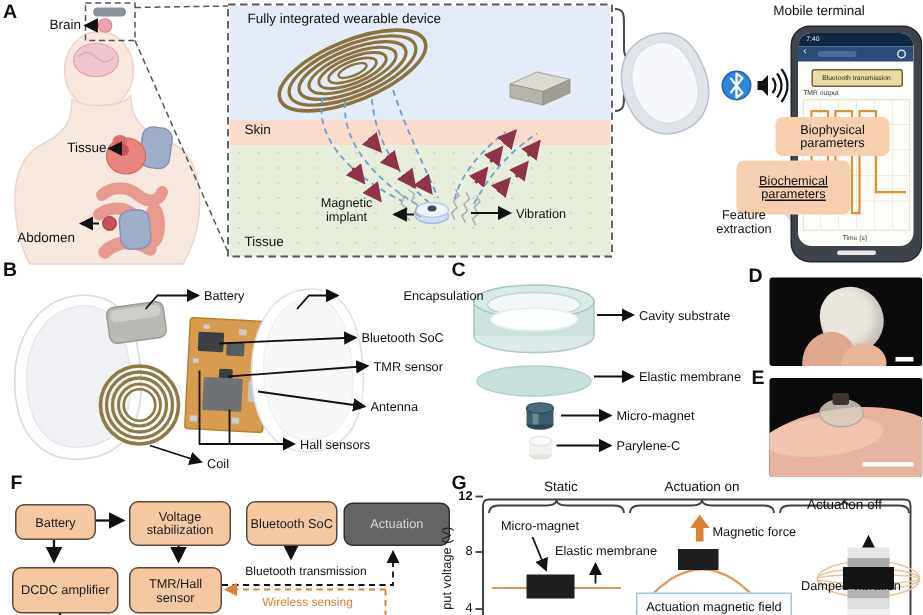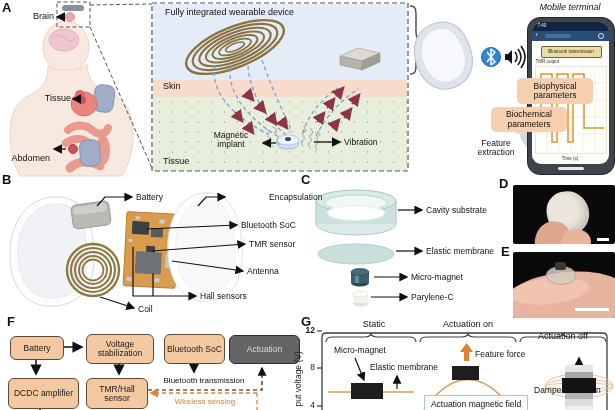--- a/index.html
+++ b/index.html
@@ -309,23 +309,23 @@
   <div class="plabel" style="left:301px;top:314px;">G</div>
 
   <div class="lbl9 right" style="left:18px;top:12px;width:36px;">Brain</div>
   <div class="lbl9 right" style="left:34px;top:94px;width:37px;">Tissue</div>
   <div class="lbl9 right" style="left:0px;top:144px;width:50px;margin-top:10px;">Abdomen</div>
   <div class="lbl9" style="left:165px;top:8px;width:210px;">Fully integrated wearable device</div>
   <div class="lbl9" style="left:163px;top:82px;">Skin</div>
   <div class="lbl9" style="left:163px;top:157px;">Tissue</div>
   <div class="lbl center" style="left:203px;top:131px;width:56px;text-align:center;">Magnetic implant</div>
   <div class="lbl" style="left:344px;top:138px;width:42px;">Vibration</div>
-  <div class="lbl9 center" style="left:528px;top:3px;width:84px;font-style:italic;">Mobile terminal</div>
+  <div class="lbl9 center" style="left:504px;top:3px;width:84px;">Mobile terminal</div>
   <div class="peachbox" style="left:517px;top:78px;width:76px;height:26px;">Biophysical parameters</div>
-  <div class="peachbox" style="left:491px;top:107px;width:76px;height:25px;">Biochemical parameters</div>
+  <div class="peachbox" style="left:491px;top:107px;width:76px;height:36px;text-decoration:underline;">Biochemical parameters</div>
   <div class="lbl center" style="left:467px;top:139px;width:58px;">Feature extraction</div>
 
   <div id="phone">
     <div id="screen">
       <div id="statusbar">
         <div id="statustime">7:40</div>
         <div id="statusicons"><span></span><span></span><span></span></div>
       </div>
       <div id="apphdr">
         <div class="chev">‹</div>
@@ -392,17 +392,17 @@
 
   <div class="lbl9 center" style="left:330px;top:320px;width:88px;">Static</div>
   <div class="lbl9 center" style="left:418px;top:320px;width:100px;">Actuation on</div>
   <div class="lbl9 center" style="left:518px;top:332px;width:90px;">Actuation off</div>
   <div class="lbl right" style="left:297px;top:326px;width:18px;font-weight:bold;">12</div>
   <div class="lbl right" style="left:297px;top:363px;width:18px;">8</div>
   <div class="lbl right" style="left:297px;top:401px;width:18px;">4</div>
   <div id="ylabelG">put voltage (V)</div>
   <div class="lbl" style="left:334px;top:346px;width:62px;">Micro-magnet</div>
   <div class="lbl" style="left:370px;top:363px;width:82px;">Elastic membrane</div>
-  <div class="lbl" style="left:475px;top:350px;width:58px;">Feature force</div>
+  <div class="lbl" style="left:475px;top:350px;width:58px;">Magnetic force</div>
   <div class="lbl" style="left:534px;top:350px;width:74px;margin-top:36px;">Damped vibration</div>
   <div id="actfield">Actuation magnetic field</div>
 
 </div>
 
 </body></html>

